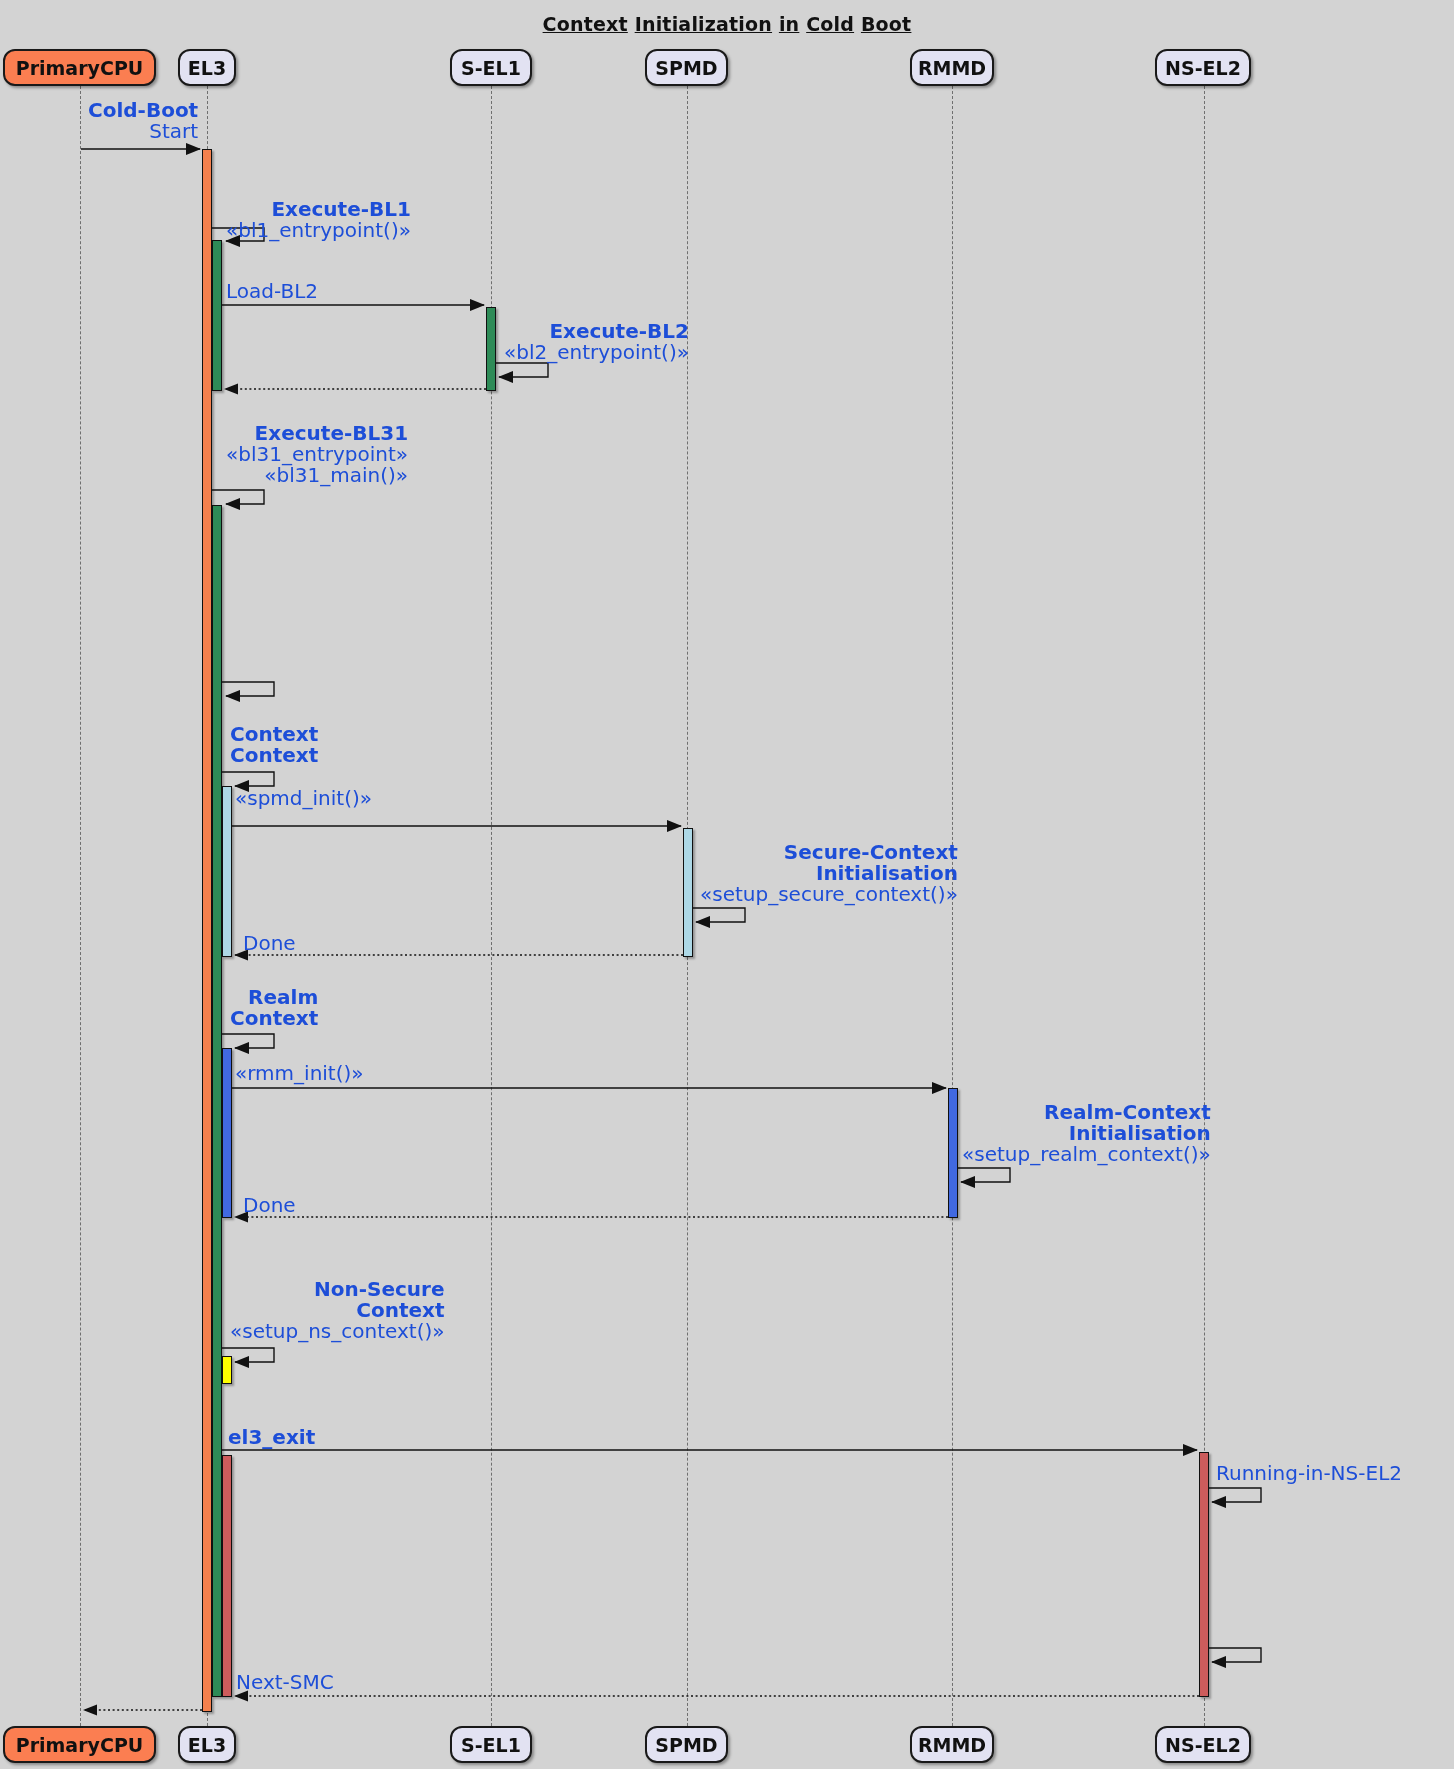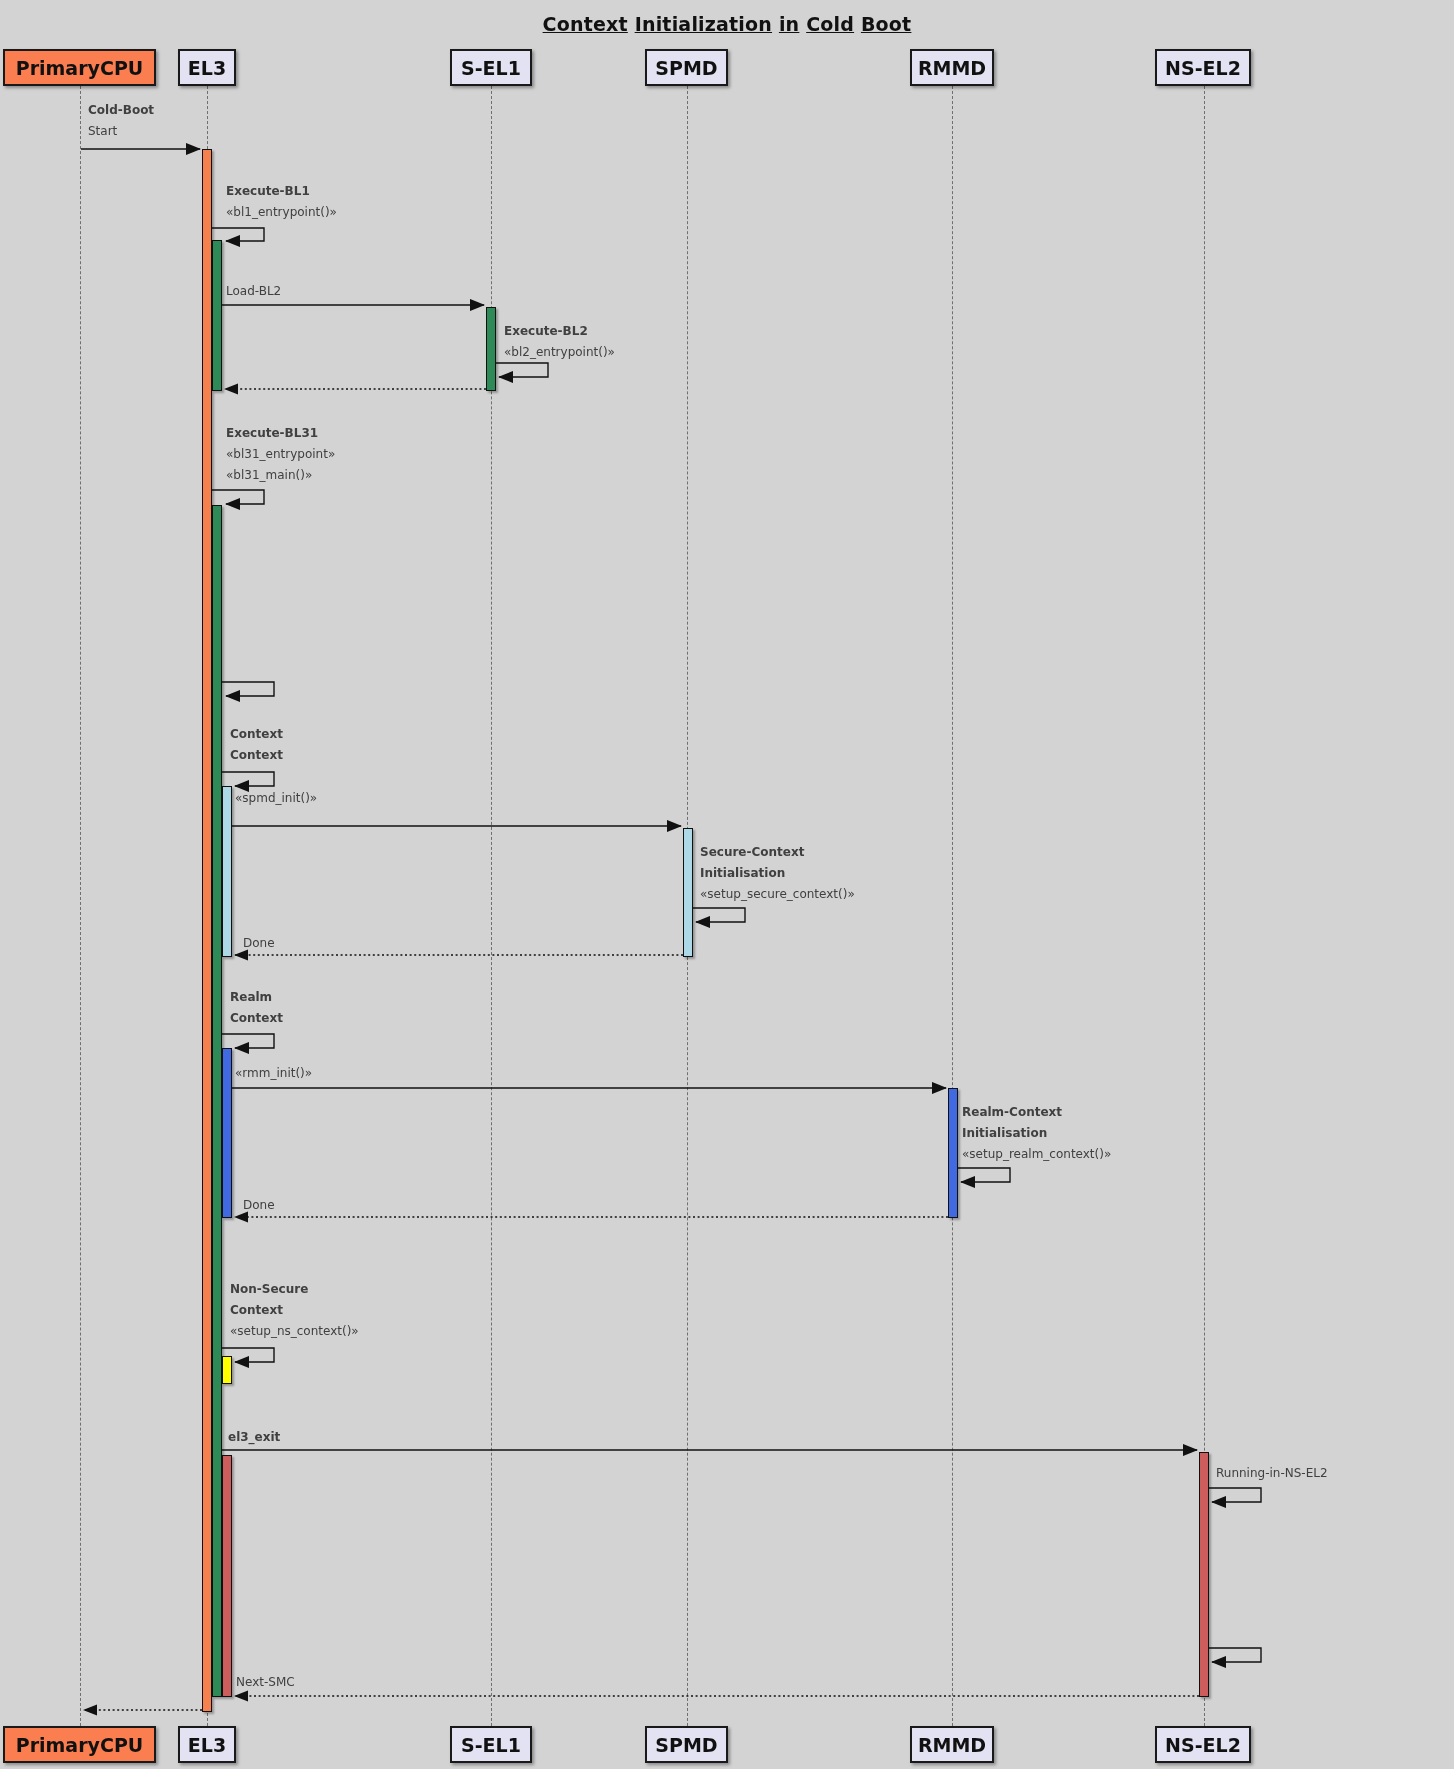--- a/index.html
+++ b/index.html
@@ -10,37 +10,37 @@
     text-decoration:underline;
   }
   .title{
     position:absolute;top:13px;left:0;width:100%;text-align:center;
     font-size:19px;font-weight:bold;letter-spacing:.2px;
   }
   .tw{text-decoration:underline;}
   .lifeline{position:absolute;top:86px;height:1640px;width:0;border-left:1px dashed #6f6f6f;}
   .box{
     position:absolute;height:33px;background:#E2E2F2;border:2px solid #191919;
-    border-radius:0;display:flex;align-items:center;justify-content:center;
+    border-radius:12px;display:flex;align-items:center;justify-content:center;
     font-weight:bold;font-size:19px;box-shadow:2px 2px 3px rgba(0,0,0,.35);
     white-space:nowrap;
   }
   .box.cpu{background:#FB7E51;}
   .bar{
     position:absolute;width:8px;border:1px solid #101010;
     box-shadow:2px 2px 2px rgba(0,0,0,.3);
   }
   .c-coral{background:#F5814E;}
   .c-green{background:#2E8B57;}
   .c-lblue{background:#ADD8E6;}
   .c-blue{background:#4169E1;}
   .c-yellow{background:#FFFF00;}
   .c-red{background:#CD5C5C;}
   .arrows{position:absolute;left:0;top:0;width:1454px;height:1769px;}
-  .msg{position:absolute;font-size:12px;line-height:21px;white-space:nowrap;color:#404040;}
+  .msg{position:absolute;font-size:20px;line-height:21px;white-space:nowrap;color:#1d4ed8;text-align:right;}
   .msg .b{font-weight:bold;}
 </style>
 </head>
 <body>
 
 <div class="canvas">
 
   <div class="title"><span class="tw">Context</span> <span class="tw">Initialization</span> <span class="tw">in</span> <span class="tw">Cold</span> <span class="tw">Boot</span></div>
 
   <div class="lifeline" style="left:80px"></div>
@@ -103,21 +103,21 @@
       <line x1="1199" y1="1696" x2="235" y2="1696" marker-end="url(#ah)"></line>
       <line x1="202" y1="1710" x2="84" y2="1710" marker-end="url(#ah)"></line>
     </g>
   </svg>
 
   <div class="msg" style="left:88px;top:100px">
     <div class="b">Cold-Boot</div>
     <div>Start</div>
   </div>
 
-  <div class="msg" style="left:226px;top:181px">
+  <div class="msg" style="left:226px;top:199px">
     <div class="b">Execute-BL1</div>
     <div>«bl1_entrypoint()»</div>
   </div>
 
   <div class="msg" style="left:226px;top:281px">
     <div>Load-BL2</div>
   </div>
 
   <div class="msg" style="left:504px;top:321px">
     <div class="b">Execute-BL2</div>

